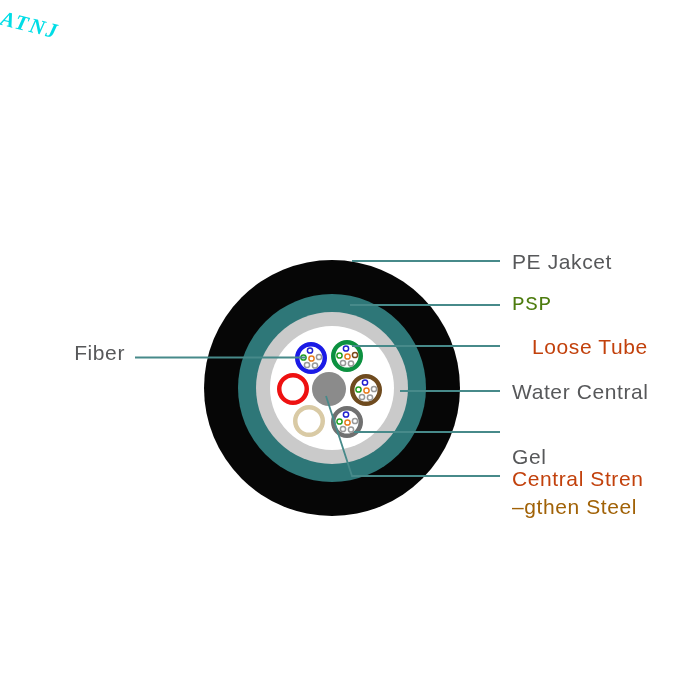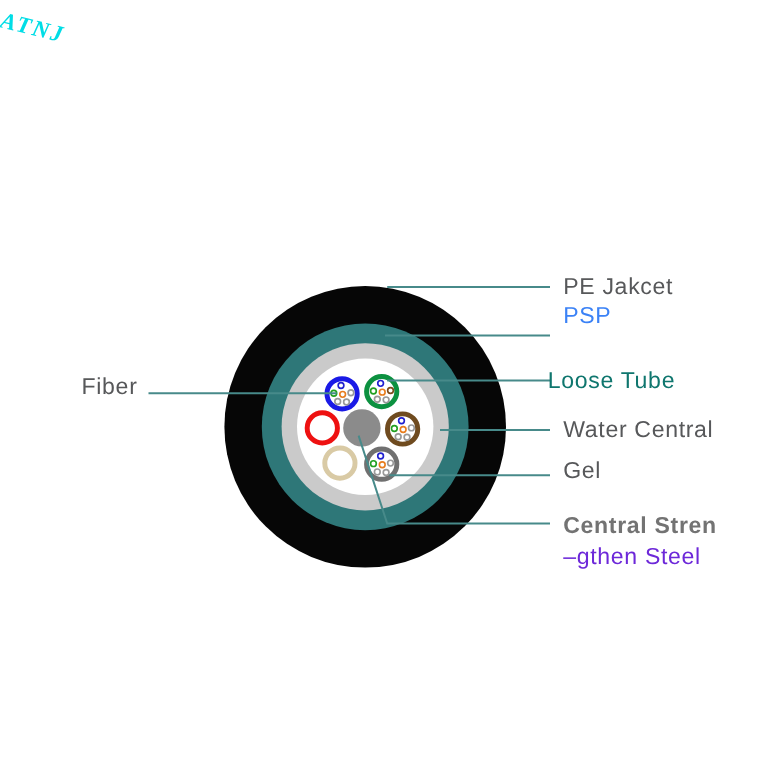--- a/index.html
+++ b/index.html
@@ -75,20 +75,20 @@
       <polyline points="352,261 500,261" fill="none" stroke="#478A8A" stroke-width="1.8"></polyline>
       <polyline points="350,305 500,305" fill="none" stroke="#478A8A" stroke-width="1.8"></polyline>
       <polyline points="352,346 500,346" fill="none" stroke="#478A8A" stroke-width="1.8"></polyline>
       <polyline points="400,391 500,391" fill="none" stroke="#478A8A" stroke-width="1.8"></polyline>
       <polyline points="354,432 500,432" fill="none" stroke="#478A8A" stroke-width="1.8"></polyline>
       <polyline points="326,396 352,476 500,476" fill="none" stroke="#478A8A" stroke-width="1.8"></polyline>
     </svg>
   <div id="labels">
       <div class="diagram-label" style="right: 570px; top: 352px; color: rgb(87, 88, 90);">Fiber</div>
       <div class="diagram-label" style="left: 512px; top: 261px; color: rgb(87, 88, 90);">PE Jakcet</div>
-      <div class="diagram-label" style="left: 512px; top: 287px; color: #3b82f6;">PSP</div>
-      <div class="diagram-label" style="left: 498px; top: 346px; color: #0f766e;">Loose Tube</div>
+      <div class="diagram-label" style="left: 512px; top: 304px; color: #4d7c0f; font-family: Liberation Mono, monospace;">PSP</div>
+      <div class="diagram-label" style="left: 532px; top: 346px; color: #c2410c;">Loose Tube</div>
       <div class="diagram-label" style="left: 512px; top: 391px; color: rgb(87, 88, 90);">Water Central</div>
-      <div class="diagram-label" style="left: 512px; top: 428px; color: rgb(87, 88, 90);">Gel</div>
-      <div class="diagram-label" style="left: 512px; top: 478px; color: #737373; font-weight: bold;">Central Stren</div>
-      <div class="diagram-label" style="left: 512px; top: 506px; color: #6d28d9;">–gthen Steel</div>
+      <div class="diagram-label" style="left: 512px; top: 456px; color: rgb(87, 88, 90);">Gel</div>
+      <div class="diagram-label" style="left: 512px; top: 478px; color: #c2410c;">Central Stren</div>
+      <div class="diagram-label" style="left: 512px; top: 506px; color: #a16207;">–gthen Steel</div>
     </div>
 </div>
 
 </body></html>

